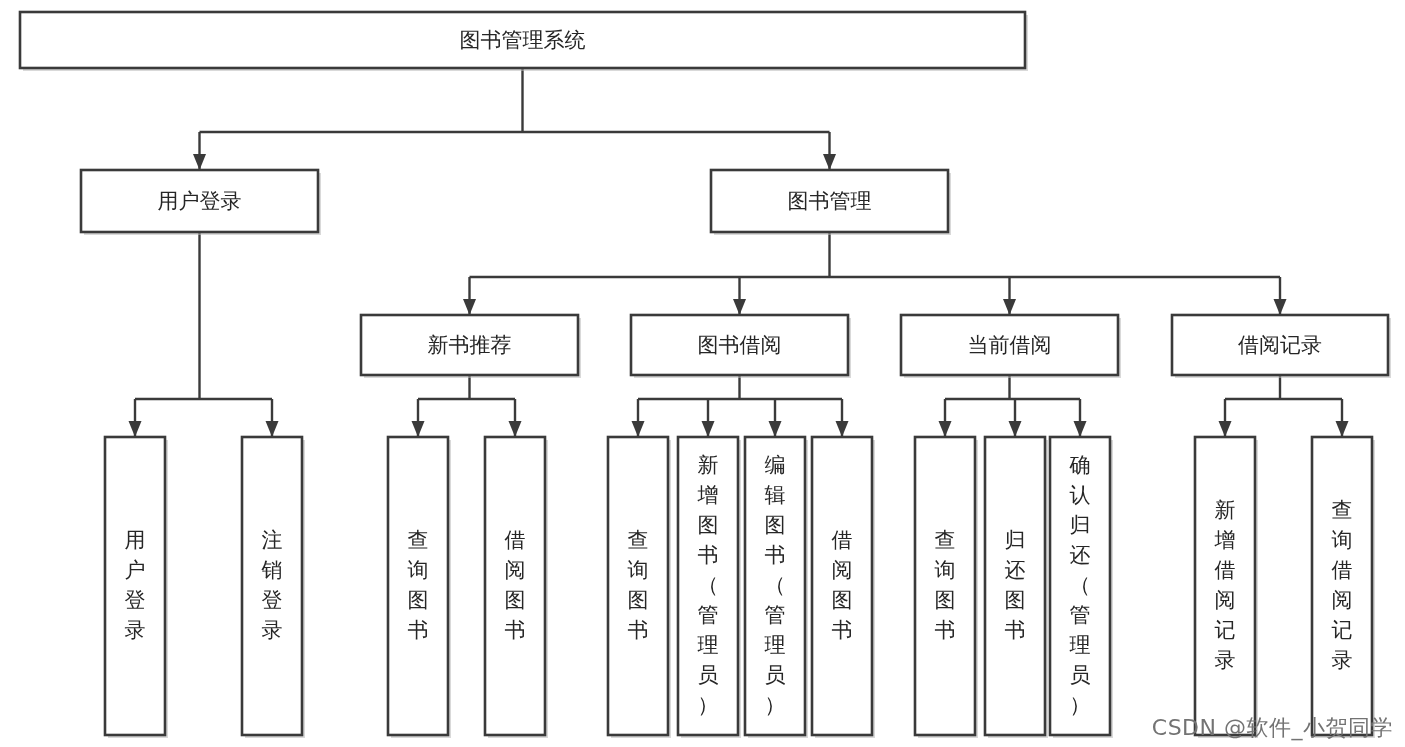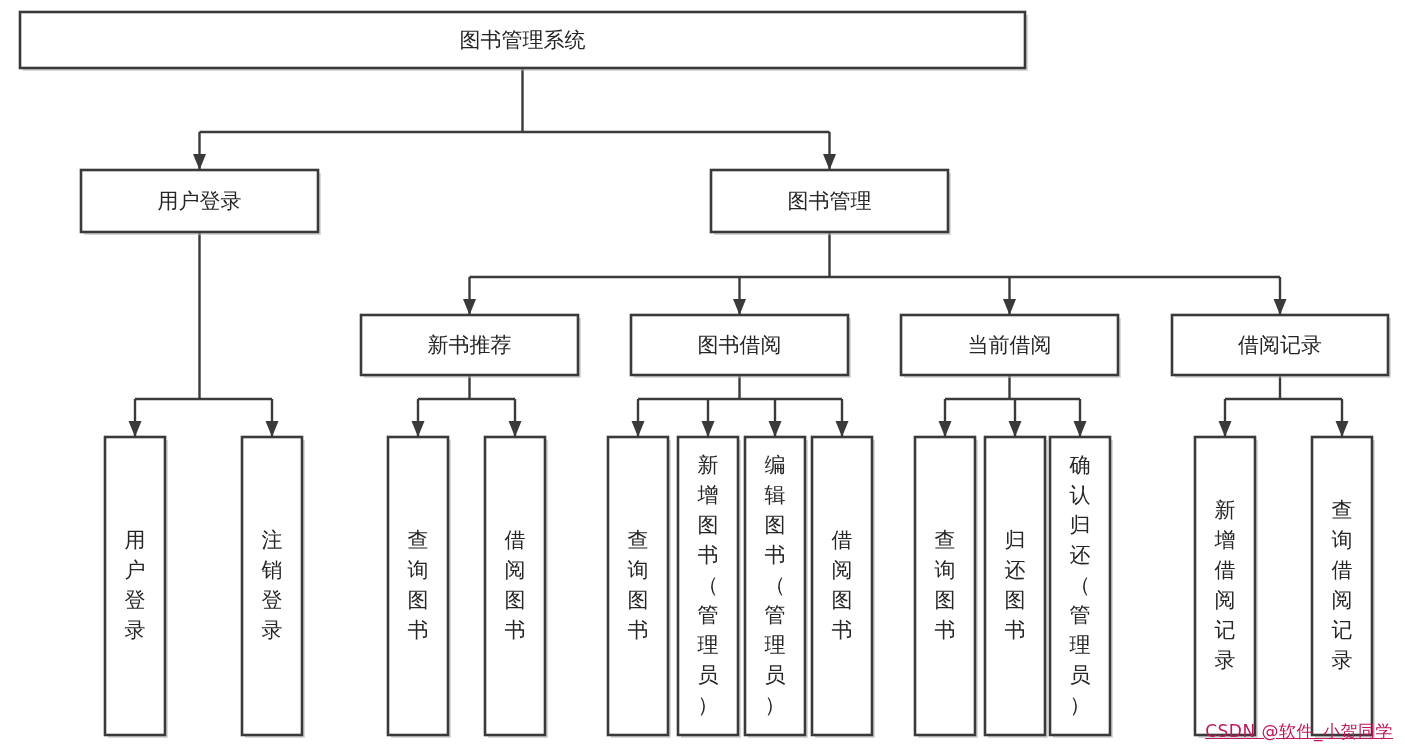--- a/index.html
+++ b/index.html
@@ -27,26 +27,25 @@
   .node-label-v{
     fill:#262626;
     font-family:"DejaVu Sans","Liberation Sans",sans-serif;
     font-size:21px;
     text-anchor:middle;
   }
   .watermark{
     position:absolute;
     right:12px;bottom:4px;
     font-family:"DejaVu Sans","Liberation Sans",sans-serif;
-    font-size:17px;
-    color:#be185d;
+    font-size:22px;
+    color:#737373;
     letter-spacing:.5px;
     white-space:nowrap;
     user-select:none;
-    text-decoration:underline;
   }
 </style>
 </head>
 <body>
 
 <svg id="diagram" viewBox="0 0 1405 747" width="1405" height="747" xmlns="http://www.w3.org/2000/svg">
   <g id="edges-layer">
       <g>
         <line x1="522.5" y1="68" x2="522.5" y2="132" class="connector"></line>
         <line x1="199.5" y1="132" x2="829.5" y2="132" class="connector"></line>

